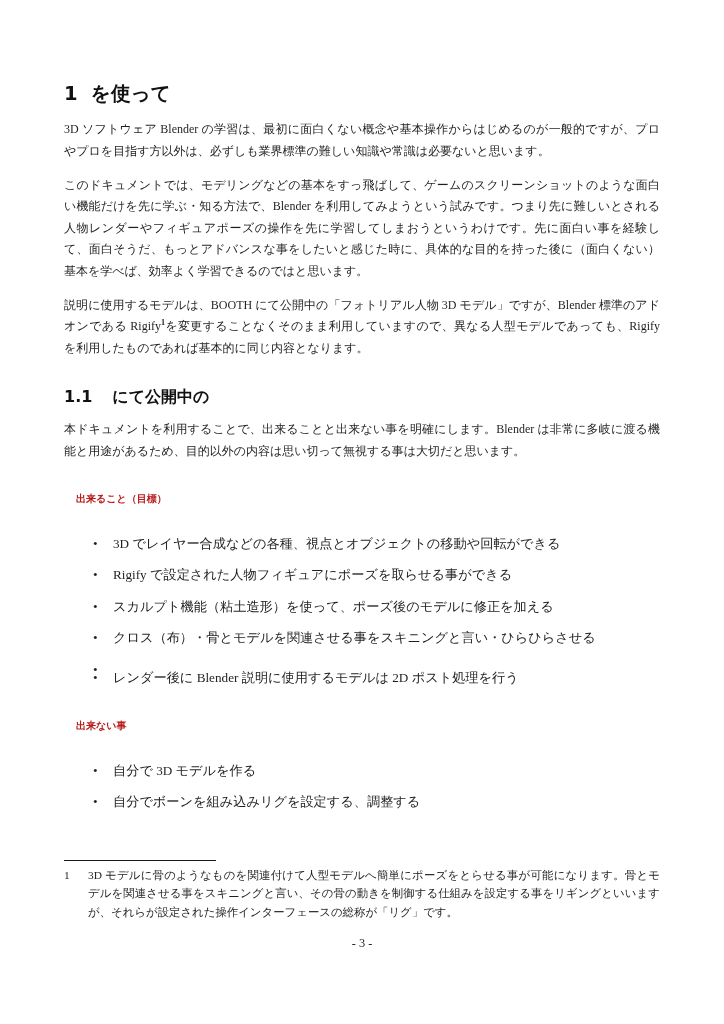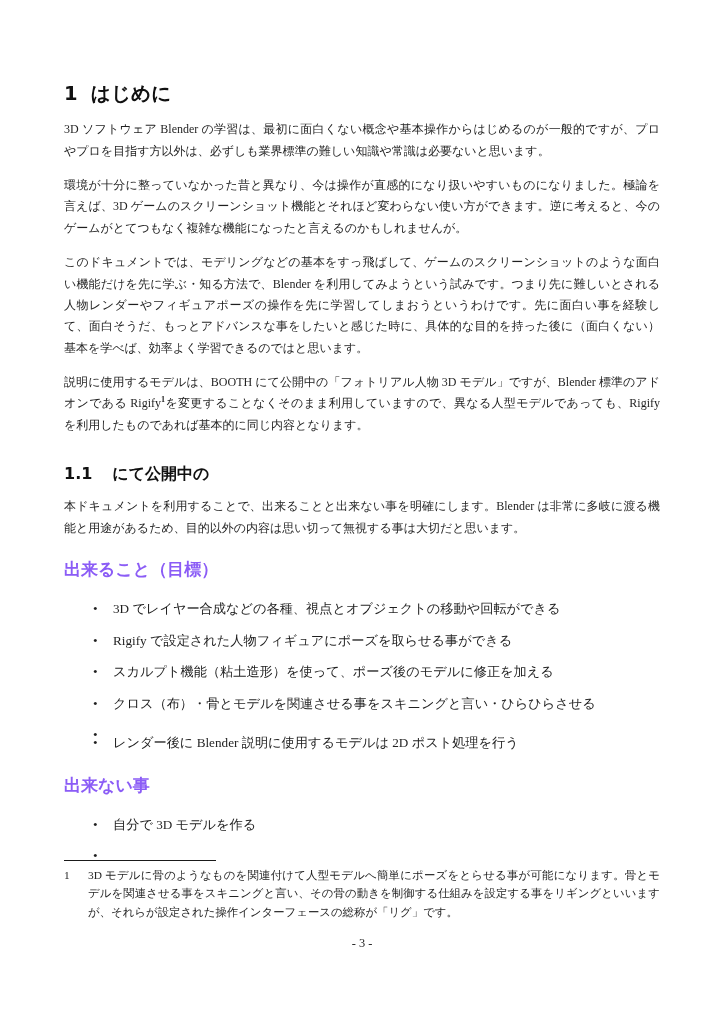--- a/index.html
+++ b/index.html
@@ -59,26 +59,26 @@
     margin: 0;
     padding-top: 13px;
     text-align: justify;
     text-justify: inter-ideograph;
     color: #1f1f1f;
   }
   .para.first-after-h1 { padding-top: 14px; }
   .para.after-h2 { padding-top: 13px; }
 
   .lead {
-    font-size: 17px;
-    line-height: 1.78;
-    margin: 0;
+    font-size: 10px;
+    line-height: 1.78;
+    margin: 12px;
     padding-top: 16px;
     font-weight: bold;
-    color: #8b5cf6;
+    color: #b91c1c;
   }
 
   
   ul.bullets {
     list-style: none;
     margin: 0;
     padding: 0;
     padding-top: 4px;
   }
   ul.bullets li {
@@ -149,25 +149,24 @@
   }
 </style>
 </head>
 <body>
 
 <div class="page">
   <div class="content">
 
     <h1 class="h1">
       <span class="num">1</span>
-      <span>はじめに</span>
+      <span>を使って</span>
     </h1>
 
     <p class="para first-after-h1">3D ソフトウェア Blender の学習は、最初に面白くない概念や基本操作からはじめるのが一般的ですが、プロやプロを目指す方以外は、必ずしも業界標準の難しい知識や常識は必要ないと思います。</p>
-    <p class="para">環境が十分に整っていなかった昔と異なり、今は操作が直感的になり扱いやすいものになりました。極論を言えば、3D ゲームのスクリーンショット機能とそれほど変わらない使い方ができます。逆に考えると、今のゲームがとてつもなく複雑な機能になったと言えるのかもしれませんが。</p>
     <p class="para">このドキュメントでは、モデリングなどの基本をすっ飛ばして、ゲームのスクリーンショットのような面白い機能だけを先に学ぶ・知る方法で、Blender を利用してみようという試みです。つまり先に難しいとされる人物レンダーやフィギュアポーズの操作を先に学習してしまおうというわけです。先に面白い事を経験して、面白そうだ、もっとアドバンスな事をしたいと感じた時に、具体的な目的を持った後に（面白くない）基本を学べば、効率よく学習できるのではと思います。</p>
 
     <p class="para"><span>説明に使用するモデルは、BOOTH にて公開中の「フォトリアル人物 3D モデル」ですが、Blender 標準のアドオンである Rigify</span><sup class="fnmark">1</sup><span>を変更することなくそのまま利用していますので、異なる人型モデルであっても、Rigify を利用したものであれば基本的に同じ内容となります。</span></p>
 
     <h2 class="h2">
       <span class="num">1.1</span>
       <span>にて公開中の</span>
     </h2>
 
     <p class="para after-h2">本ドキュメントを利用することで、出来ることと出来ない事を明確にします。Blender は非常に多岐に渡る機能と用途があるため、目的以外の内容は思い切って無視する事は大切だと思います。</p>
@@ -202,20 +201,21 @@
 
     <p class="lead">出来ない事</p>
 
     <ul class="bullets">
       <li>
         <span class="dot">•</span>
         <span>自分で 3D モデルを作る</span>
       </li>
       <li>
         <span class="dot">•</span>
+        <span>自分でボーンを組み込みリグを設定する、調整する</span>
       </li>
     </ul>
 
   </div>
 
   <div class="footnote-area">
     <div class="footnote-rule"></div>
     <div class="footnote">
       <span class="fn-num">1</span>
       <span>3D モデルに骨のようなものを関連付けて人型モデルへ簡単にポーズをとらせる事が可能になります。骨とモデルを関連させる事をスキニングと言い、その骨の動きを制御する仕組みを設定する事をリギングといいますが、それらが設定された操作インターフェースの総称が「リグ」です。</span>

